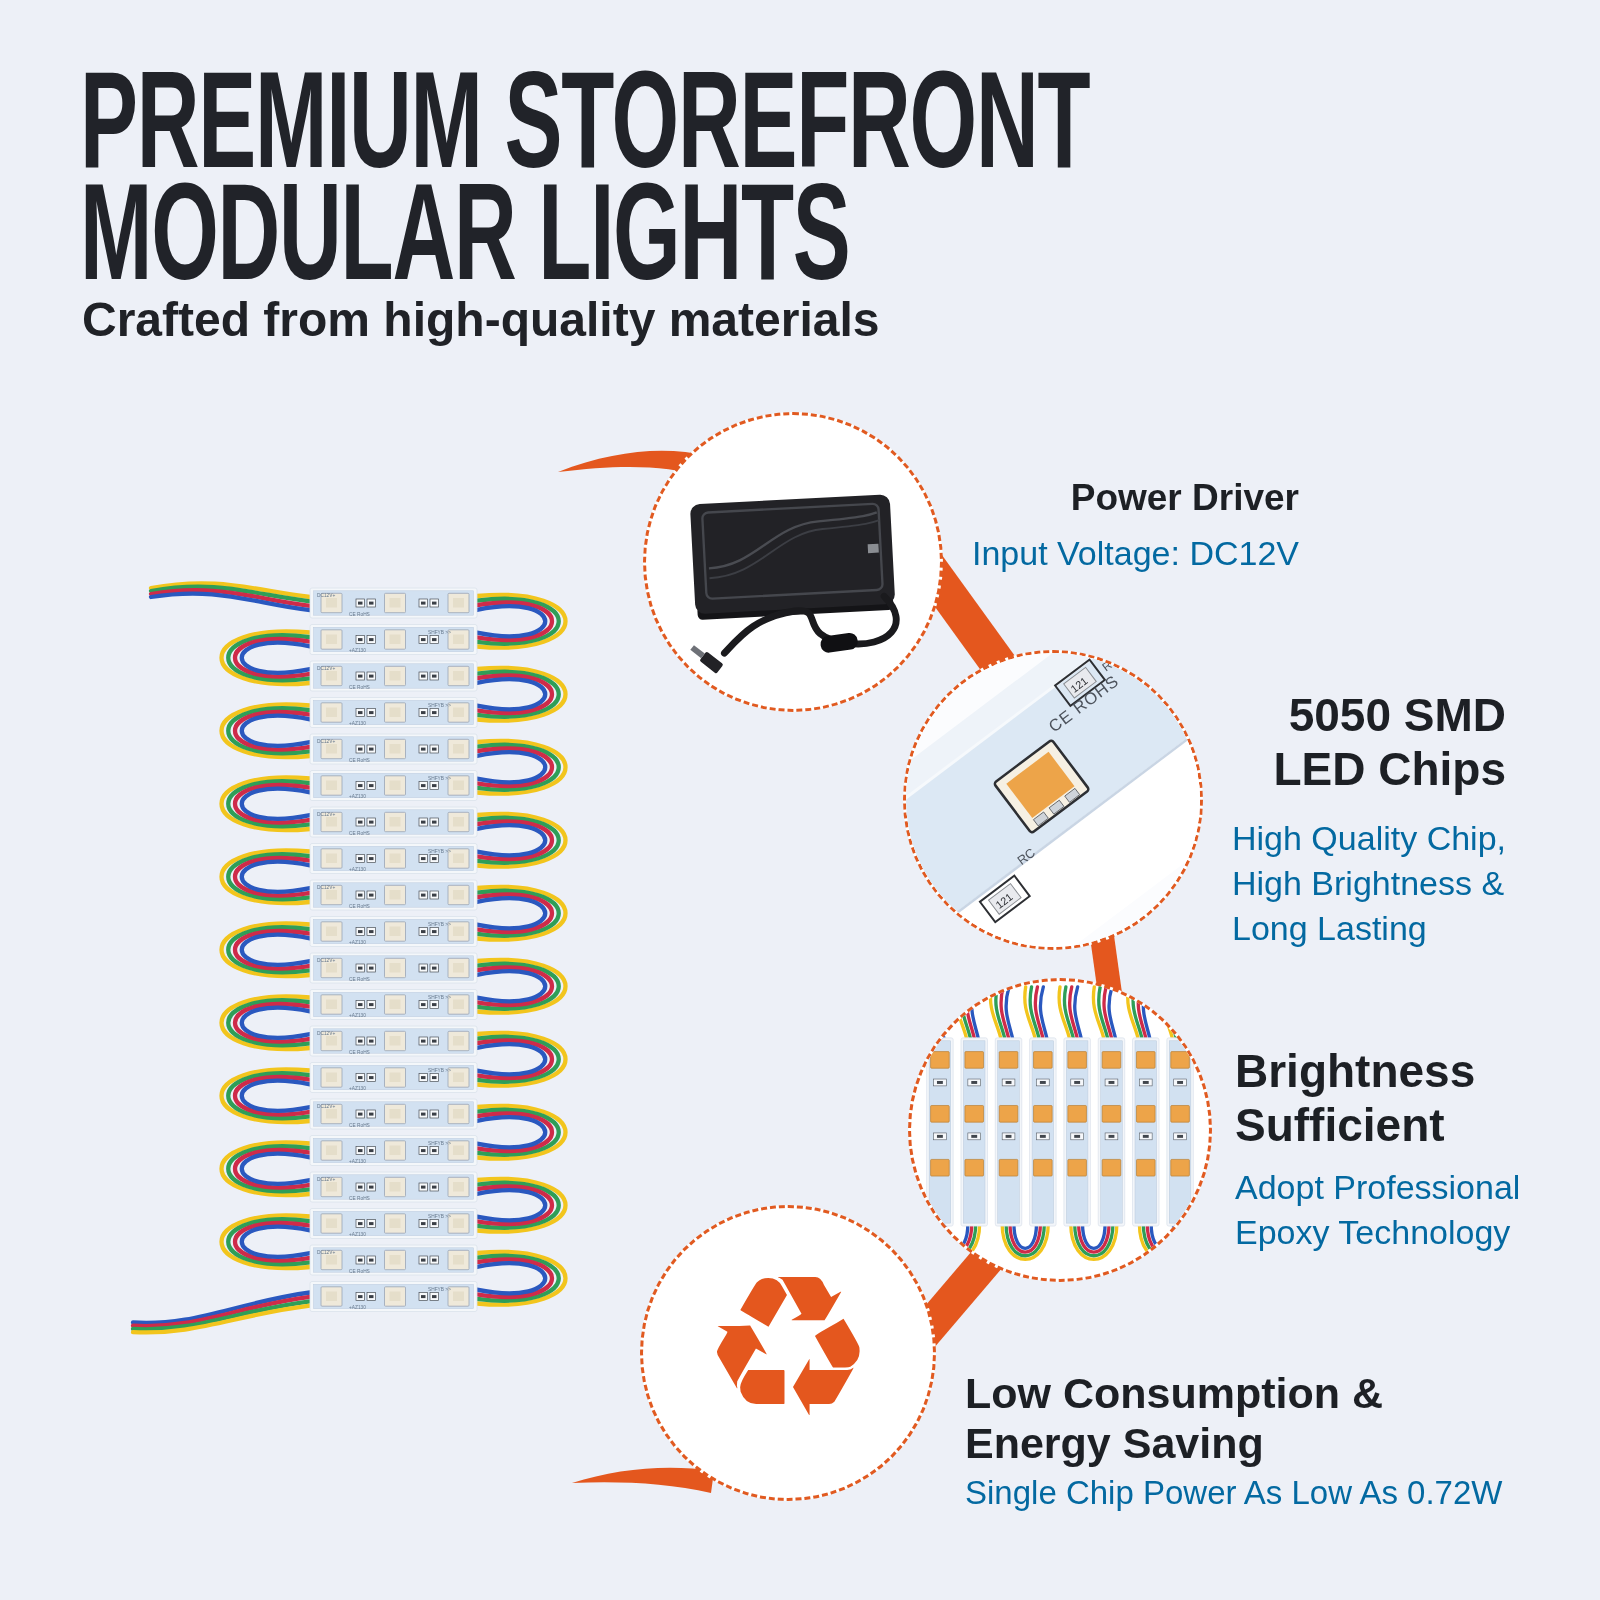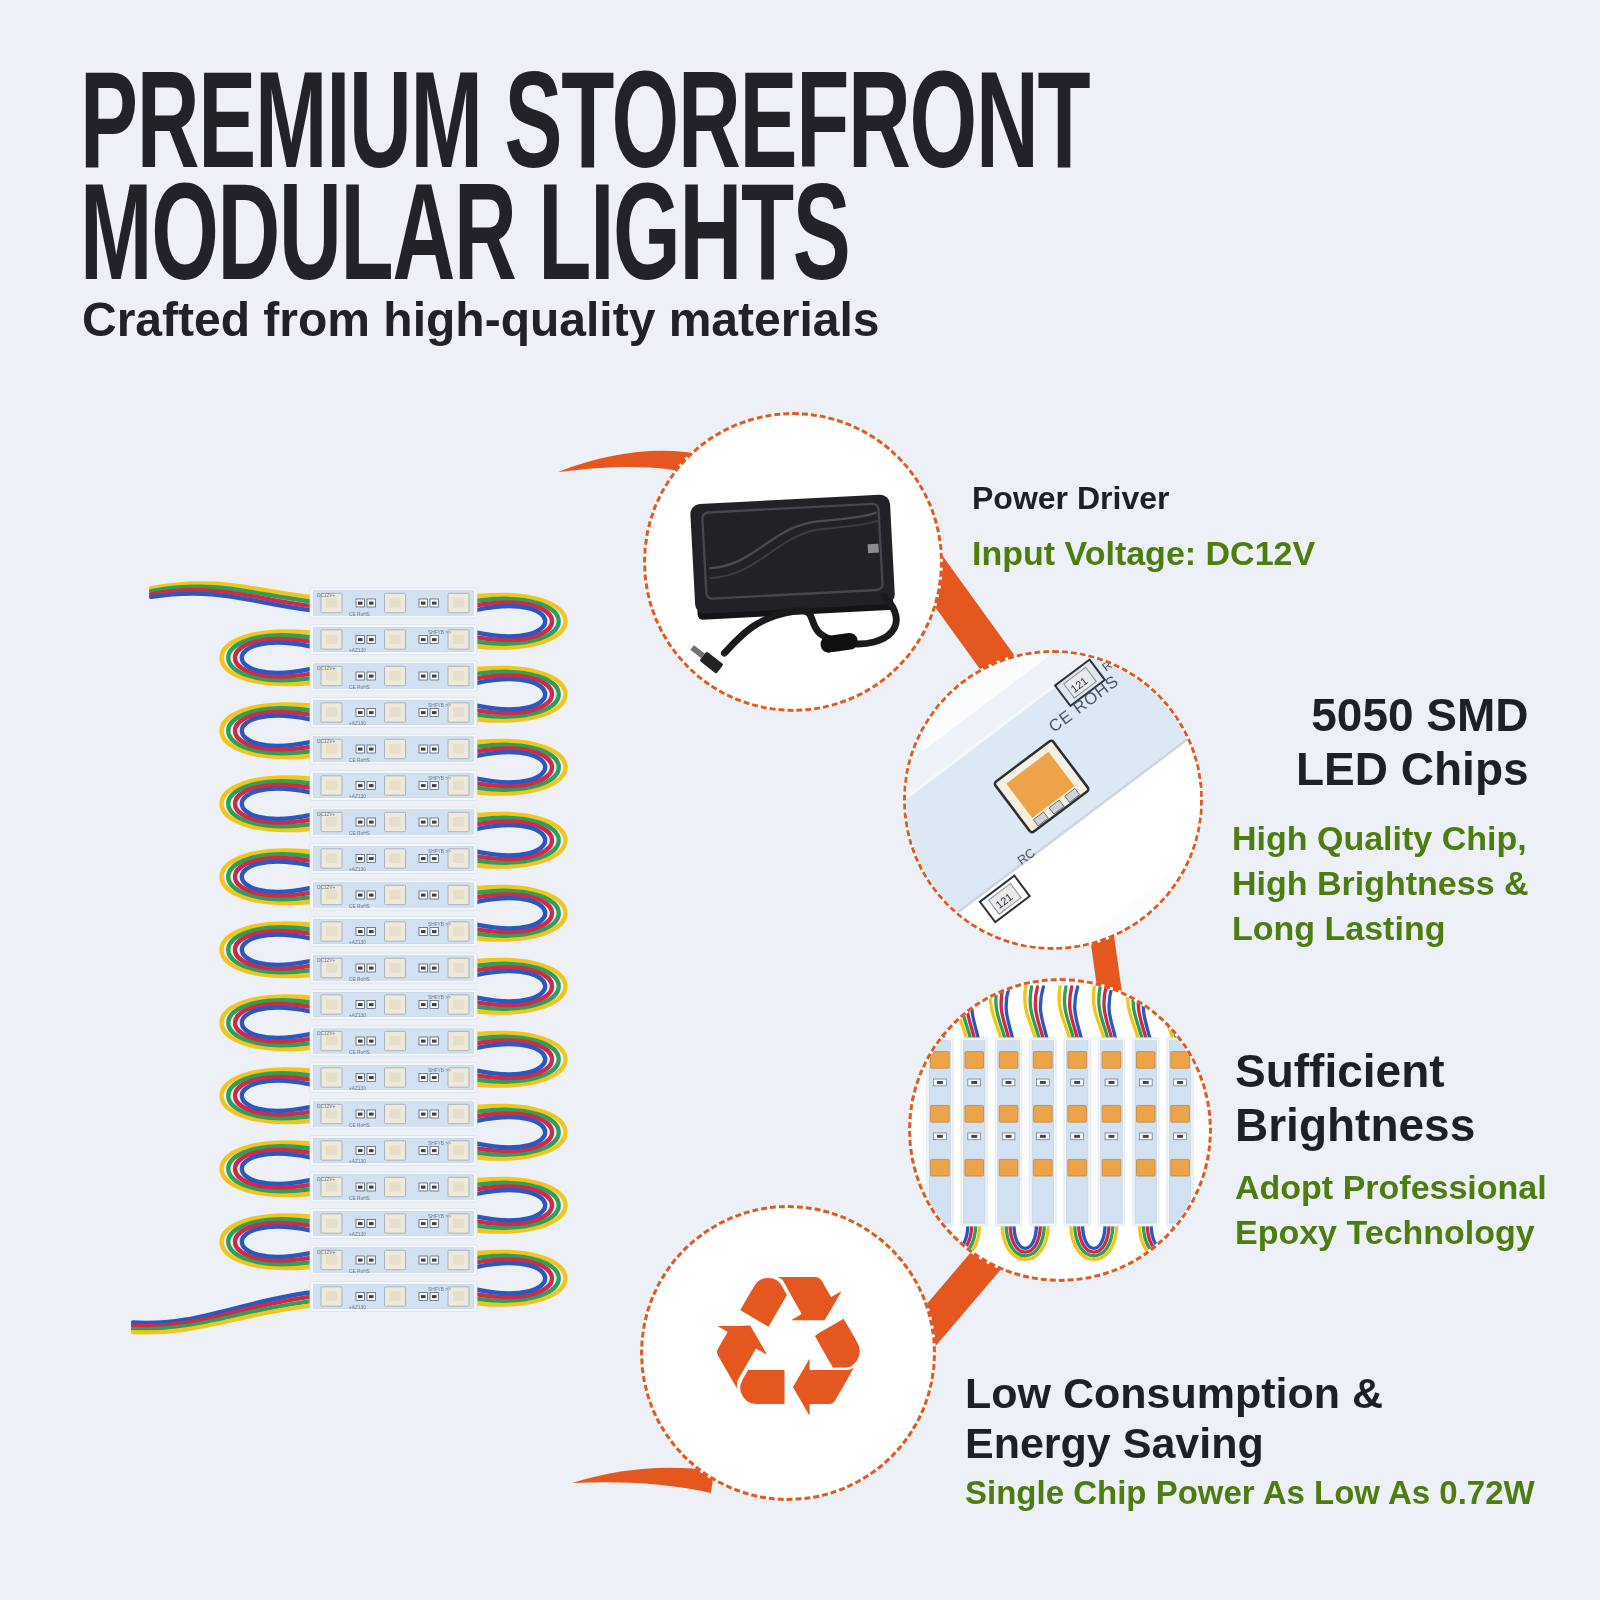--- a/index.html
+++ b/index.html
@@ -29,24 +29,24 @@
   #circle-mini{left:908px;top:978px;width:304px;height:304px;}
   #circle-recycle{left:640px;top:1205px;width:296px;height:296px;
       display:flex;align-items:center;justify-content:center;}
   .recycle-glyph{font-family:"DejaVu Sans",sans-serif;font-size:196px;line-height:1;
       color:#e4571e;transform:translateY(-6px);}
 
   
   .feature{position:absolute;z-index:3;}
   .f-title{font-weight:700;color:#1d2025;}
   .f-title span{display:block;}
-  .f-sub{font-weight:700;color:#4d7c0f;}
+  .f-sub{font-weight:400;color:#0369a1;}
   .f-sub span{display:block;}
   #feat-power{left:972px;top:474px;}
-  #feat-power .f-title{font-size:32px;line-height:48px;}
+  #feat-power .f-title{font-size:37px;line-height:48px;text-align:right;}
   #feat-power .f-sub{font-size:34px;line-height:46px;margin-top:8px;}
   #feat-chip{left:1232px;top:688px;}
   #feat-chip .f-title{font-size:46px;line-height:54px;text-align:right;}
   #feat-chip .f-sub{font-size:34px;line-height:45px;margin-top:20px;}
   #feat-bright{left:1235px;top:1044px;}
   #feat-bright .f-title{font-size:46px;line-height:54px;}
   #feat-bright .f-sub{font-size:34px;line-height:45px;margin-top:13px;}
   #feat-energy{left:965px;top:1368px;}
   #feat-energy .f-title{font-size:43px;line-height:50px;}
   #feat-energy .f-sub{font-size:33px;line-height:42px;margin-top:4px;}
@@ -768,22 +768,22 @@
     </div>
     <div class="f-sub">
       <span>High Quality Chip,</span>
       <span>High Brightness &amp;</span>
       <span>Long Lasting</span>
     </div>
   </div>
 
   <div class="feature" id="feat-bright">
     <div class="f-title">
+      <span>Brightness</span>
       <span>Sufficient</span>
-      <span>Brightness</span>
     </div>
     <div class="f-sub">
       <span>Adopt Professional</span>
       <span>Epoxy Technology</span>
     </div>
   </div>
 
   <div class="feature" id="feat-energy">
     <div class="f-title">
       <span>Low Consumption &amp;</span>

